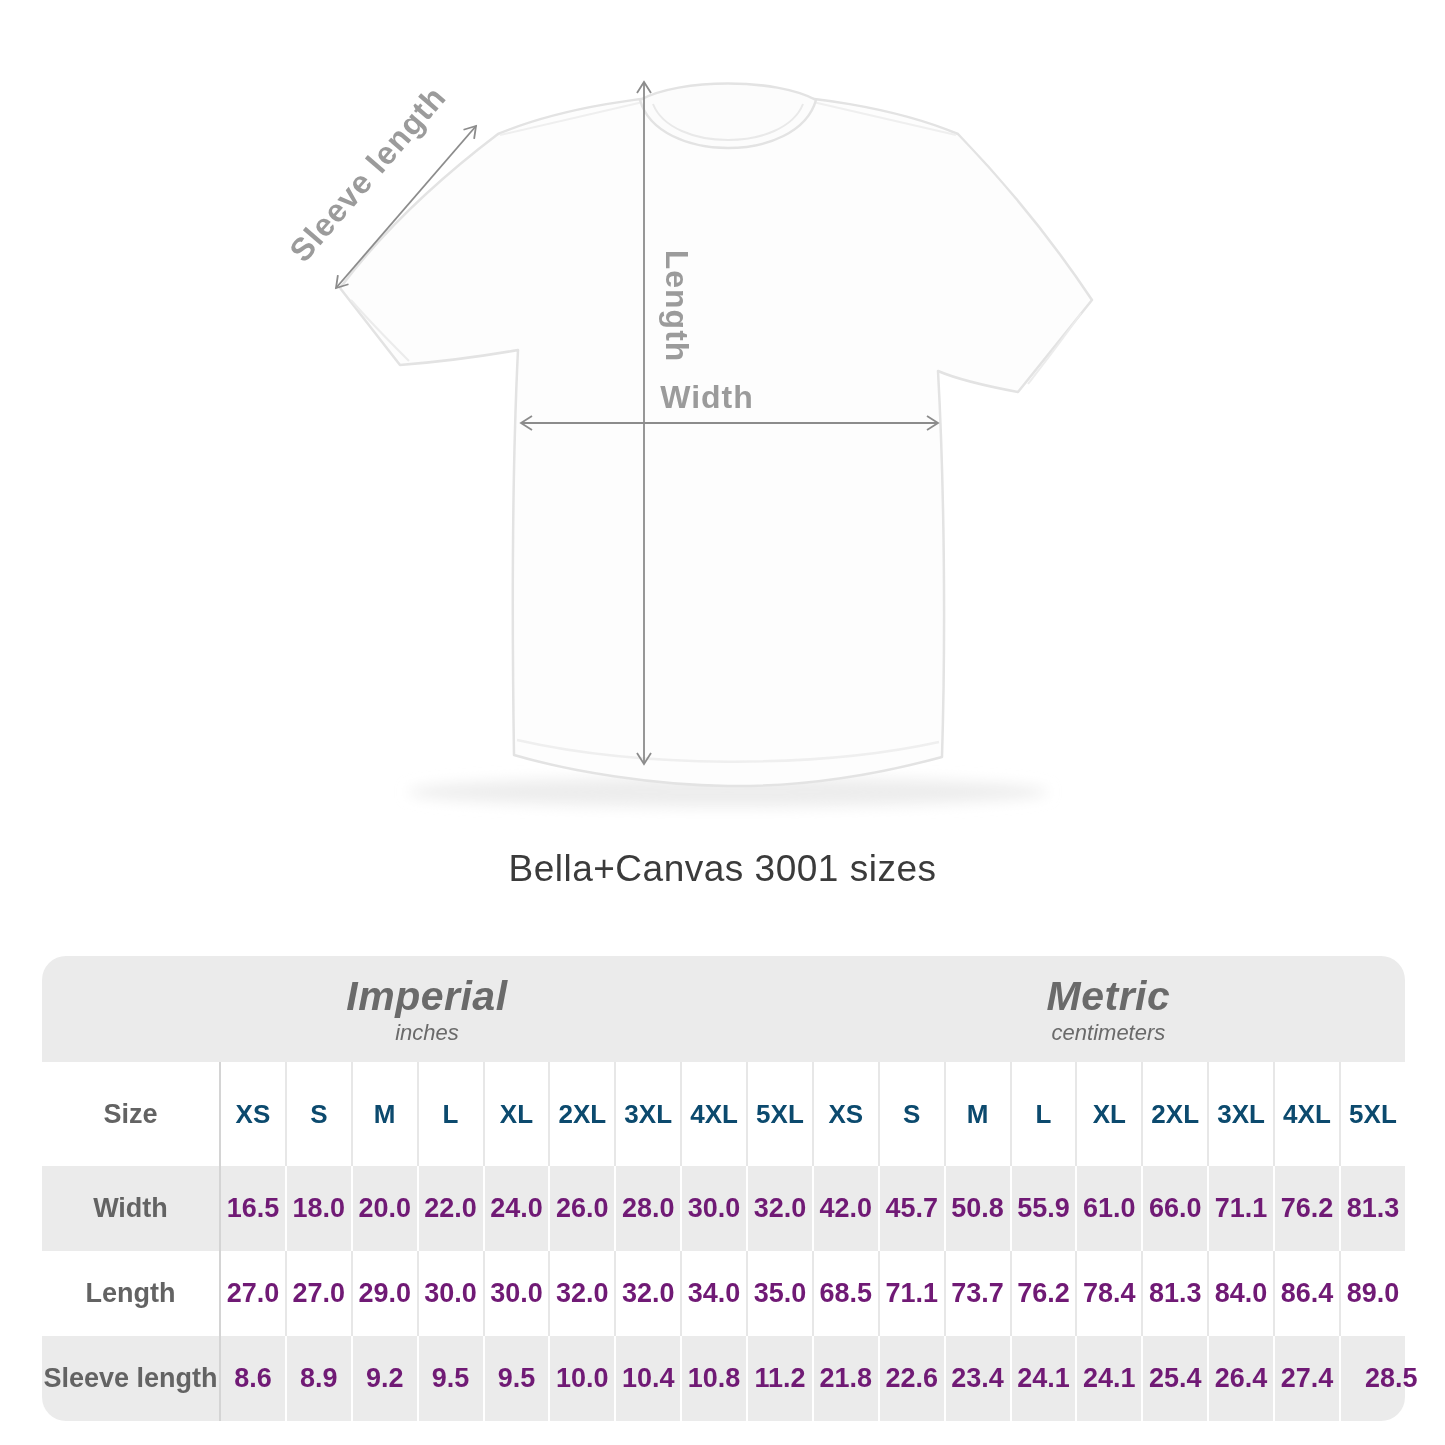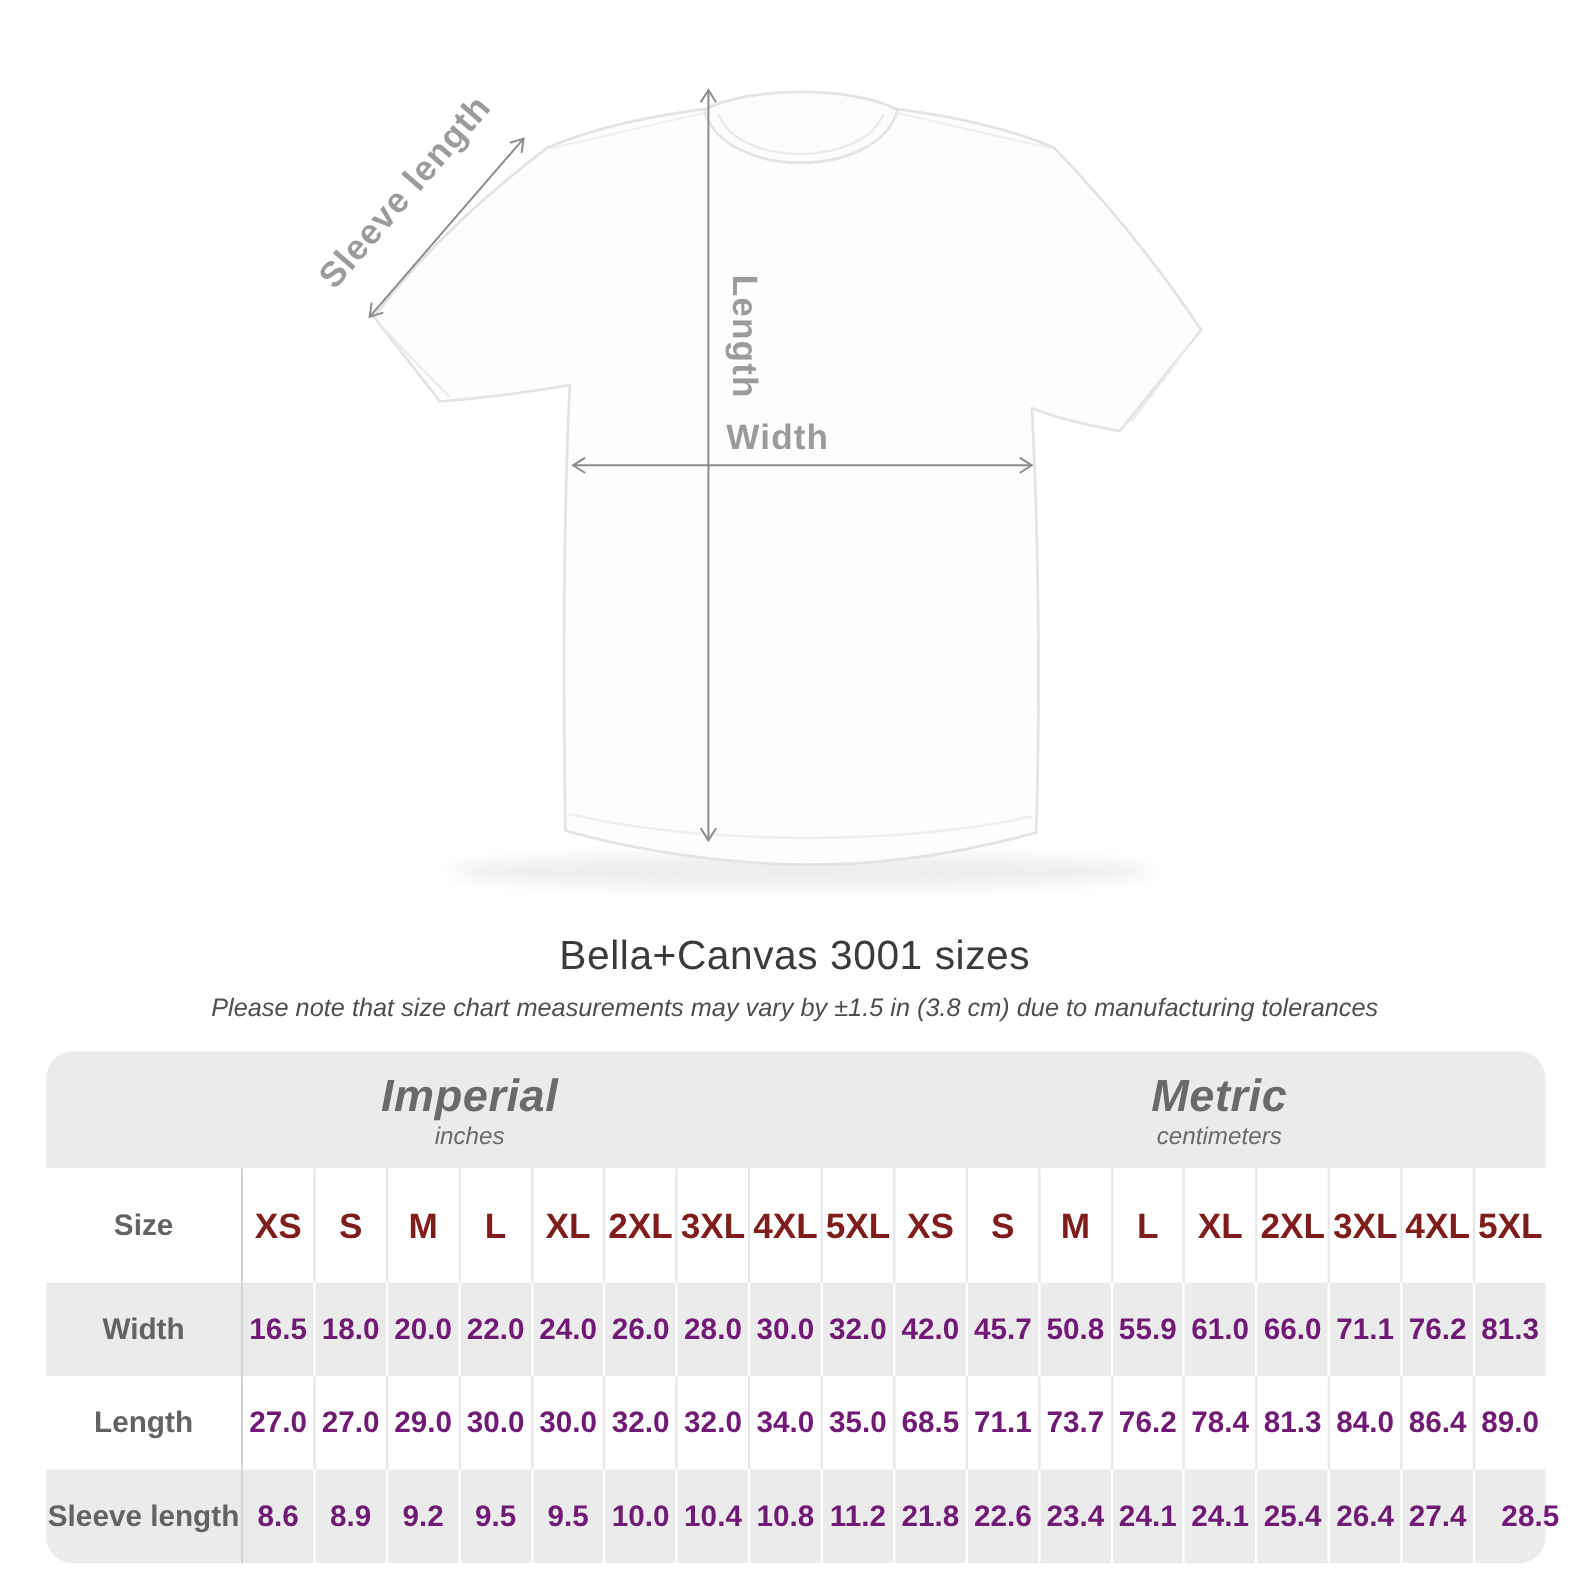--- a/index.html
+++ b/index.html
@@ -24,21 +24,21 @@
     position:absolute;left:42px;top:956px;width:1363px;
     border-collapse:separate;border-spacing:0;table-layout:fixed;
   }
   .size-table th,.size-table td{vertical-align:middle;text-align:center;padding:0;}
   .group-cell{background:#ebebeb;height:106px;vertical-align:top;padding-top:16px;}
   .group-cell:first-child{border-top-left-radius:24px;}
   .group-cell:last-child{border-top-right-radius:24px;}
   .group-name{font-style:italic;font-weight:bold;font-size:41px;color:#6a6a6a;text-align:center;letter-spacing:.5px;}
   .group-unit{font-style:italic;font-weight:normal;font-size:22px;color:#6a6a6a;text-align:center;}
   tr.size-row{height:104px;}
-  .size-h{font-size:32px;font-weight:bold;color:#7f1d1d;}
+  .size-h{font-size:26px;font-weight:bold;color:#0c4a6e;}
   .row-label{font-size:27px;font-weight:bold;color:#636363;}
   tbody tr{height:85px;}
   .r-white th,.r-white td{background:#ffffff;}
   .r-gray th,.r-gray td{background:#ebebeb;}
   td.val{font-size:27px;color:#701a75;font-weight:bold;}
   .col-sep{border-left:2px solid #e7e7e7;}
   .r-gray .col-sep{border-left-color:#ffffff;}
   .lead{border-left-color:#d4d4d4 !important;}
   tbody tr:last-child th:first-child{border-bottom-left-radius:24px;}
   tbody tr:last-child td:last-child{border-bottom-right-radius:24px;padding-left:24px;}
@@ -99,21 +99,20 @@
         <path d="M-11,-7 L0,0 L-11,7" transform="translate(336 288) rotate(130.8)"></path>
       </g>
     </g>
 
     <text class="dim-label" fill="#9b9b9b" text-anchor="middle" x="707" y="408">Width</text>
     <text class="dim-label" fill="#9b9b9b" text-anchor="middle" transform="translate(666 306) rotate(90)">Length</text>
     <text class="dim-label" fill="#9b9b9b" text-anchor="middle" transform="translate(376 181) rotate(-49.2)">Sleeve length</text>
   </svg>
 
   <h1 class="chart-title">Bella+Canvas 3001 sizes</h1>
-  <p class="chart-subtitle">Please note that size chart measurements may vary by ±1.5 in (3.8 cm) due to manufacturing tolerances</p>
 
   <table class="size-table" id="size-table">
     <colgroup>
         <col style="width: 177px;">
         <col>
         <col>
         <col>
         <col>
         <col>
         <col>

